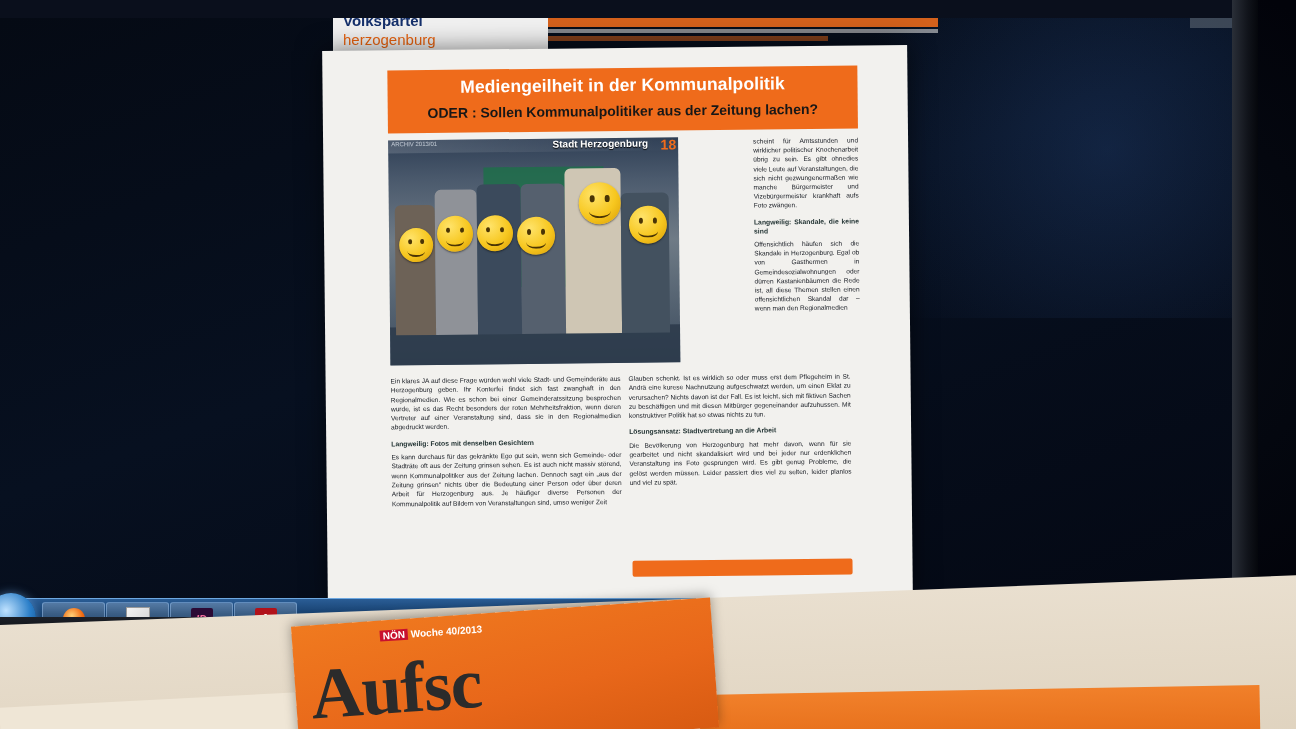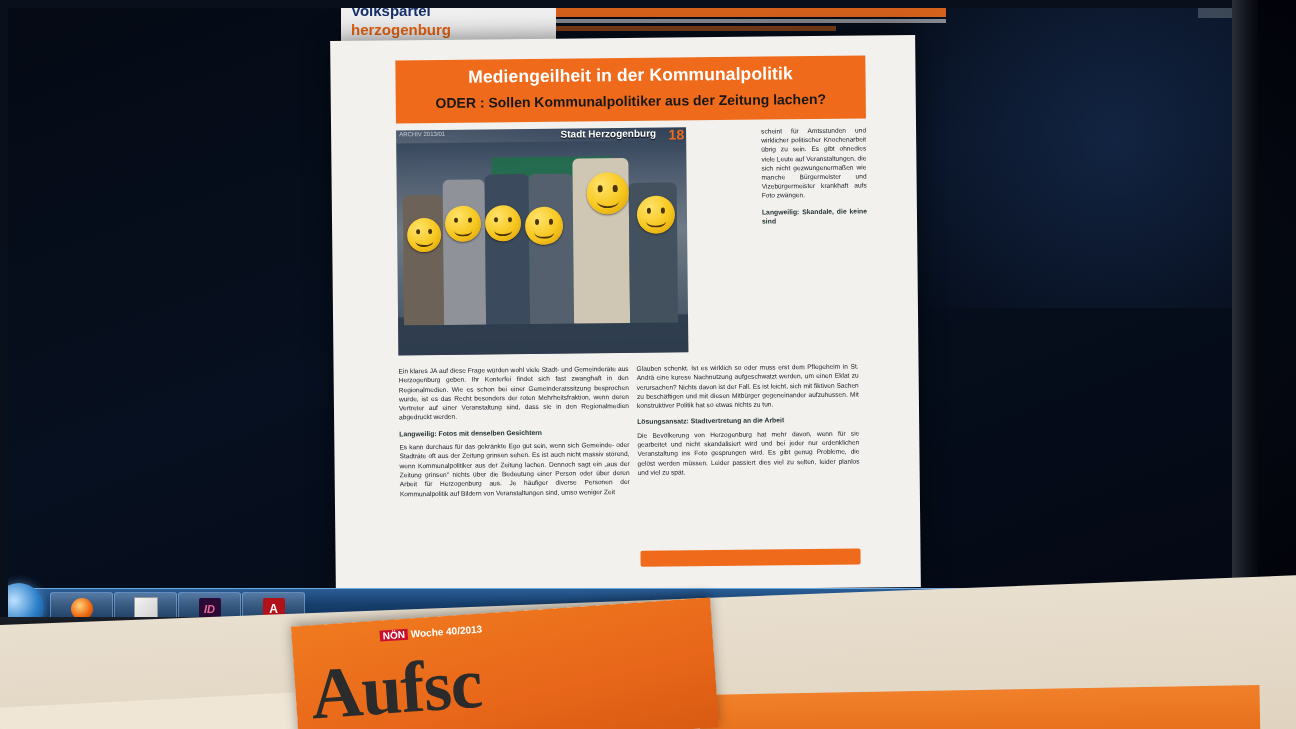--- a/index.html
+++ b/index.html
@@ -12,32 +12,32 @@
           radial-gradient(ellipse 900px 420px at 640px 300px, #0d1726 0%, #060b14 55%, #02030a 100%);
   }
 
   
   .monitor{position:absolute;left:0;top:0;width:1258px;height:625px;
            background:#0a0f1c;}
   .bezel-right{position:absolute;left:1232px;top:0;width:26px;height:625px;
       background:linear-gradient(90deg,#2a2f38,#11141b 60%,#05070c);}
   .bezel-bottom{position:absolute;left:0;top:617px;width:1258px;height:22px;
       background:linear-gradient(180deg,#1b1f27,#0a0c11);}
-  .screen{position:absolute;left:0;top:8px;width:1235px;height:617px;
+  .screen{position:absolute;left:0;top:18px;width:1235px;height:617px;
           background:linear-gradient(160deg,#050a14 0%, #071020 45%, #040813 100%);
-          overflow:hidden;margin-left:8px;}
+          overflow:hidden;}
 
   
   .glow{position:absolute;right:-80px;top:-120px;width:520px;height:420px;
         background:radial-gradient(circle at 60% 60%, rgba(60,110,190,.22), rgba(0,0,0,0) 65%);}
 
   
   .topstrip{position:absolute;left:333px;top:0;width:215px;height:34px;background:#f0f0f0;}
   .topstrip .vp{position:absolute;left:10px;top:-6px;color:#15306b;font-weight:bold;font-size:15px;}
-  .topstrip .hz{position:absolute;left:10px;top:13px;color:#e8620f;font-weight:bold;font-size:15px;}
+  .topstrip .hz{position:absolute;left:10px;top:13px;color:#e8620f;font-weight:normal;font-size:15px;}
   .topband{position:absolute;left:548px;top:0;width:390px;height:9px;background:#e6681c;opacity:.92;}
   .topband2{position:absolute;left:548px;top:11px;width:390px;height:4px;background:#d9d9d9;opacity:.6;}
   .topband3{position:absolute;left:548px;top:18px;width:280px;height:5px;background:#e6681c;opacity:.55;}
   .rightwin{position:absolute;left:1190px;top:0;width:60px;height:10px;background:#6d7782;opacity:.5;}
 
   
   .page{position:absolute;left:325px;top:30px;width:585px;height:552px;
         background:#f2f1ee;box-shadow:0 0 26px rgba(0,0,0,.55);
         transform:rotate(-0.6deg);}
   .page-inner{position:absolute;left:10px;top:8px;width:530px;height:535px;}
@@ -174,20 +174,21 @@
                 <div class="mouth"></div>
               </div>
             <div class="smiley" style="left:240px;top:68px;width:38px;height:38px;">
                 <div class="mouth"></div>
               </div>
           </div>
 
           <div class="col colR">
             <p>scheint für Amtsstunden und wirklicher politischer Knochenarbeit übrig zu sein. Es gibt ohnedies viele Leute auf Veranstaltungen, die sich nicht gezwungenermaßen wie manche Bürgermeister und Vizebürgermeister krankhaft aufs Foto zwängen.</p>
             <span class="sub">Langweilig: Skandale, die keine sind</span>
+            <p>Offensichtlich häufen sich die Skandale in Herzogenburg. Egal ob von Gasthermen in Gemeindesozialwohnungen oder dürren Kastanienbäumen die Rede ist, all diese Themen stellen einen offensichtlichen Skandal dar – wenn man den Regionalmedien</p>
           </div>
 
           <div class="col colL">
             <p>Ein klares JA auf diese Frage würden wohl viele Stadt- und Gemeinderäte aus Herzogenburg geben. Ihr Konterfei findet sich fast zwanghaft in den Regionalmedien. Wie es schon bei einer Gemeinderatssitzung besprochen wurde, ist es das Recht besonders der roten Mehrheitsfraktion, wenn deren Vertreter auf einer Veranstaltung sind, dass sie in den Regionalmedien abgedruckt werden.</p>
             <span class="sub">Langweilig: Fotos mit denselben Gesichtern</span>
             <p>Es kann durchaus für das gekränkte Ego gut sein, wenn sich Gemeinde- oder Stadträte oft aus der Zeitung grinsen sehen. Es ist auch nicht massiv störend, wenn Kommunalpolitiker aus der Zeitung lachen. Dennoch sagt ein „aus der Zeitung grinsen" nichts über die Bedeutung einer Person oder über deren Arbeit für Herzogenburg aus. Je häufiger diverse Personen der Kommunalpolitik auf Bildern von Veranstaltungen sind, umso weniger Zeit</p>
           </div>
 
           <div class="col colM">
             <p>Glauben schenkt. Ist es wirklich so oder muss erst dem Pflegeheim in St. Andrä eine kurese Nachnutzung aufgeschwatzt werden, um einen Eklat zu verursachen? Nichts davon ist der Fall. Es ist leicht, sich mit fiktiven Sachen zu beschäftigen und mit diesen Mitbürger gegeneinander aufzuhussen. Mit konstruktiver Politik hat so etwas nichts zu tun.</p>

